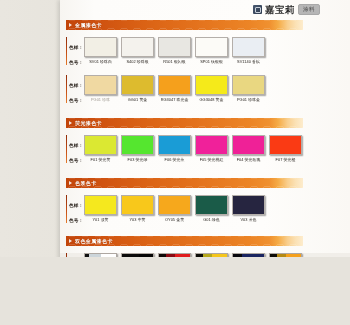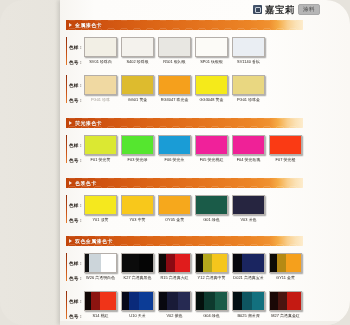--- a/index.html
+++ b/index.html
@@ -2,21 +2,21 @@
 <html><head>
 <meta charset="utf-8">
 <style>
   html,body{margin:0;padding:0;}
   body{
     width:350px;height:325px;overflow:hidden;
     background:#e6e3dc;
     font-family:"Liberation Sans","DejaVu Sans",sans-serif;
     -webkit-font-smoothing:antialiased;
   }
-  .shot{position:relative;width:350px;height:325px;overflow:hidden;border-radius:24px;}
+  .shot{position:relative;width:350px;height:257px;overflow:hidden;}
 
   
   .scan-bg{position:absolute;inset:0;background:linear-gradient(to right,#e9e6df 0%,#e4e1d9 55%,#dedbd3 100%);}
   .paper{
     position:absolute;left:60px;top:0;width:290px;height:325px;
     background:linear-gradient(to right,#f7f5f1 0%,#fdfcfa 12%,#fefdfb 70%,#faf8f4 100%);
     box-shadow:-2px 0 4px rgba(0,0,0,.13);
   }
   .paper-bottom{position:absolute;left:60px;bottom:0;width:290px;height:4px;background:#eceae4;opacity:.7;}
 

